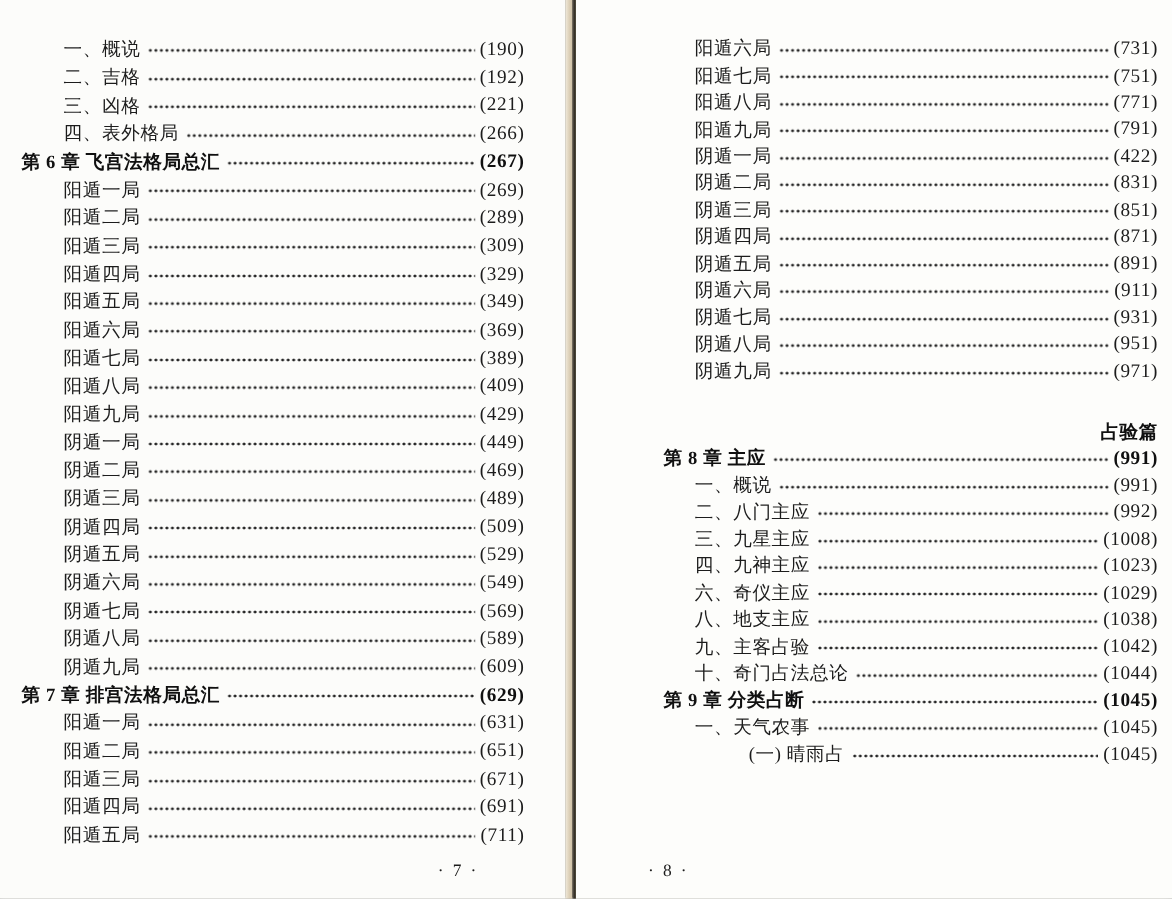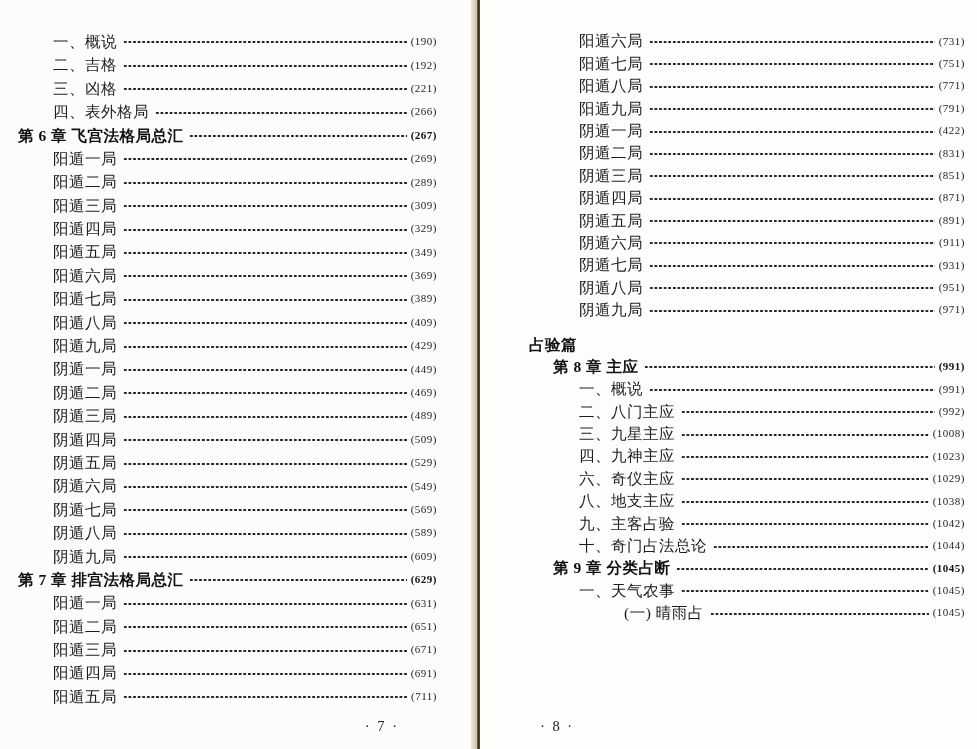--- a/index.html
+++ b/index.html
@@ -30,38 +30,38 @@
   .gutter-line{width:3px;background:linear-gradient(90deg,#6d6557,#332f28 55%,#55503f);}
 
   .row{
     display:flex;align-items:center;
     font-size:15.5px;line-height:1;
     letter-spacing:.5px;
   }
   .page-left .row{height:23.4px;}
   .page-right .row{height:22.4px;}
 
-  .row-chapter,.row-part{font-weight:bold;color:#101010;}
+  .row-chapter,.row-part{font-weight:bold;color:#101010;justify-content:flex-end;}
   .page-left  .row-item{padding-left:35px;}
   .page-left  .row-chapter{padding-left:0;}
-  .page-right .row-part{padding-left:0;margin-top:12px;}
+  .page-right .row-part{padding-left:0;margin-top:28px;}
   .page-right .row-chapter{padding-left:24px;font-family:Liberation Serif, serif;}
   .page-right .row-item{padding-left:50px;}
   .page-right .row-subitem{padding-left:95px;text-align:right;}
 
   .entry-label{white-space:nowrap;}
   .leader{
     flex:1;height:100%;
     margin:0 4px 0 6px;
     background-image:radial-gradient(circle,#262626 1.05px,rgba(0,0,0,0) 1.4px);
     background-size:4.6px 10px;
     background-repeat:repeat-x;
     background-position:left 56%;
   }
-  .entry-page{white-space:nowrap;font-size:11px;letter-spacing:.5px;}
+  .entry-page{white-space:nowrap;font-size:16px;letter-spacing:.5px;}
 
   .footer{
     position:absolute;bottom:14px;
     font-size:14.5px;color:#1c1c1c;letter-spacing:2px;
   }
   .page-left  .footer{right:72px;}
   .page-right .footer{left:60px;}
 </style>
 </head>
 <body>

